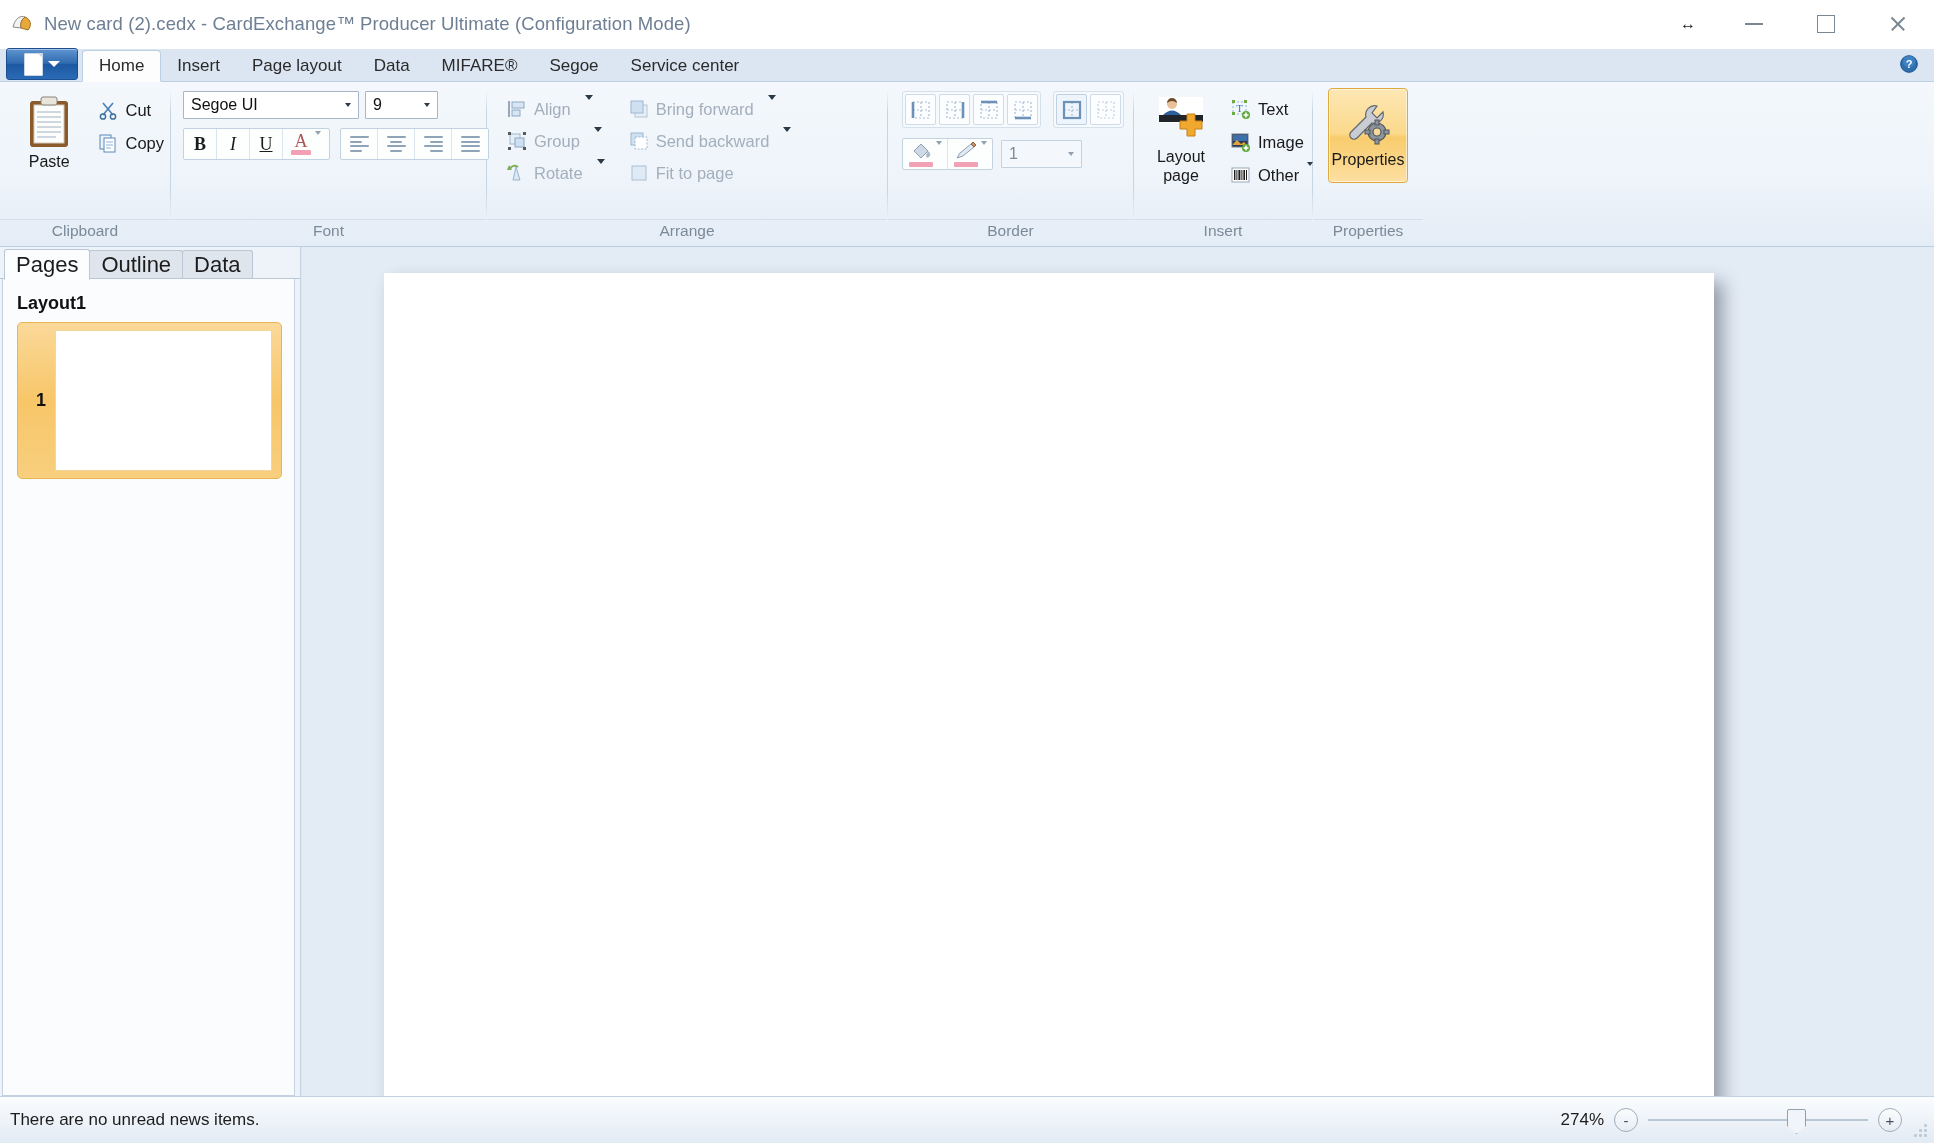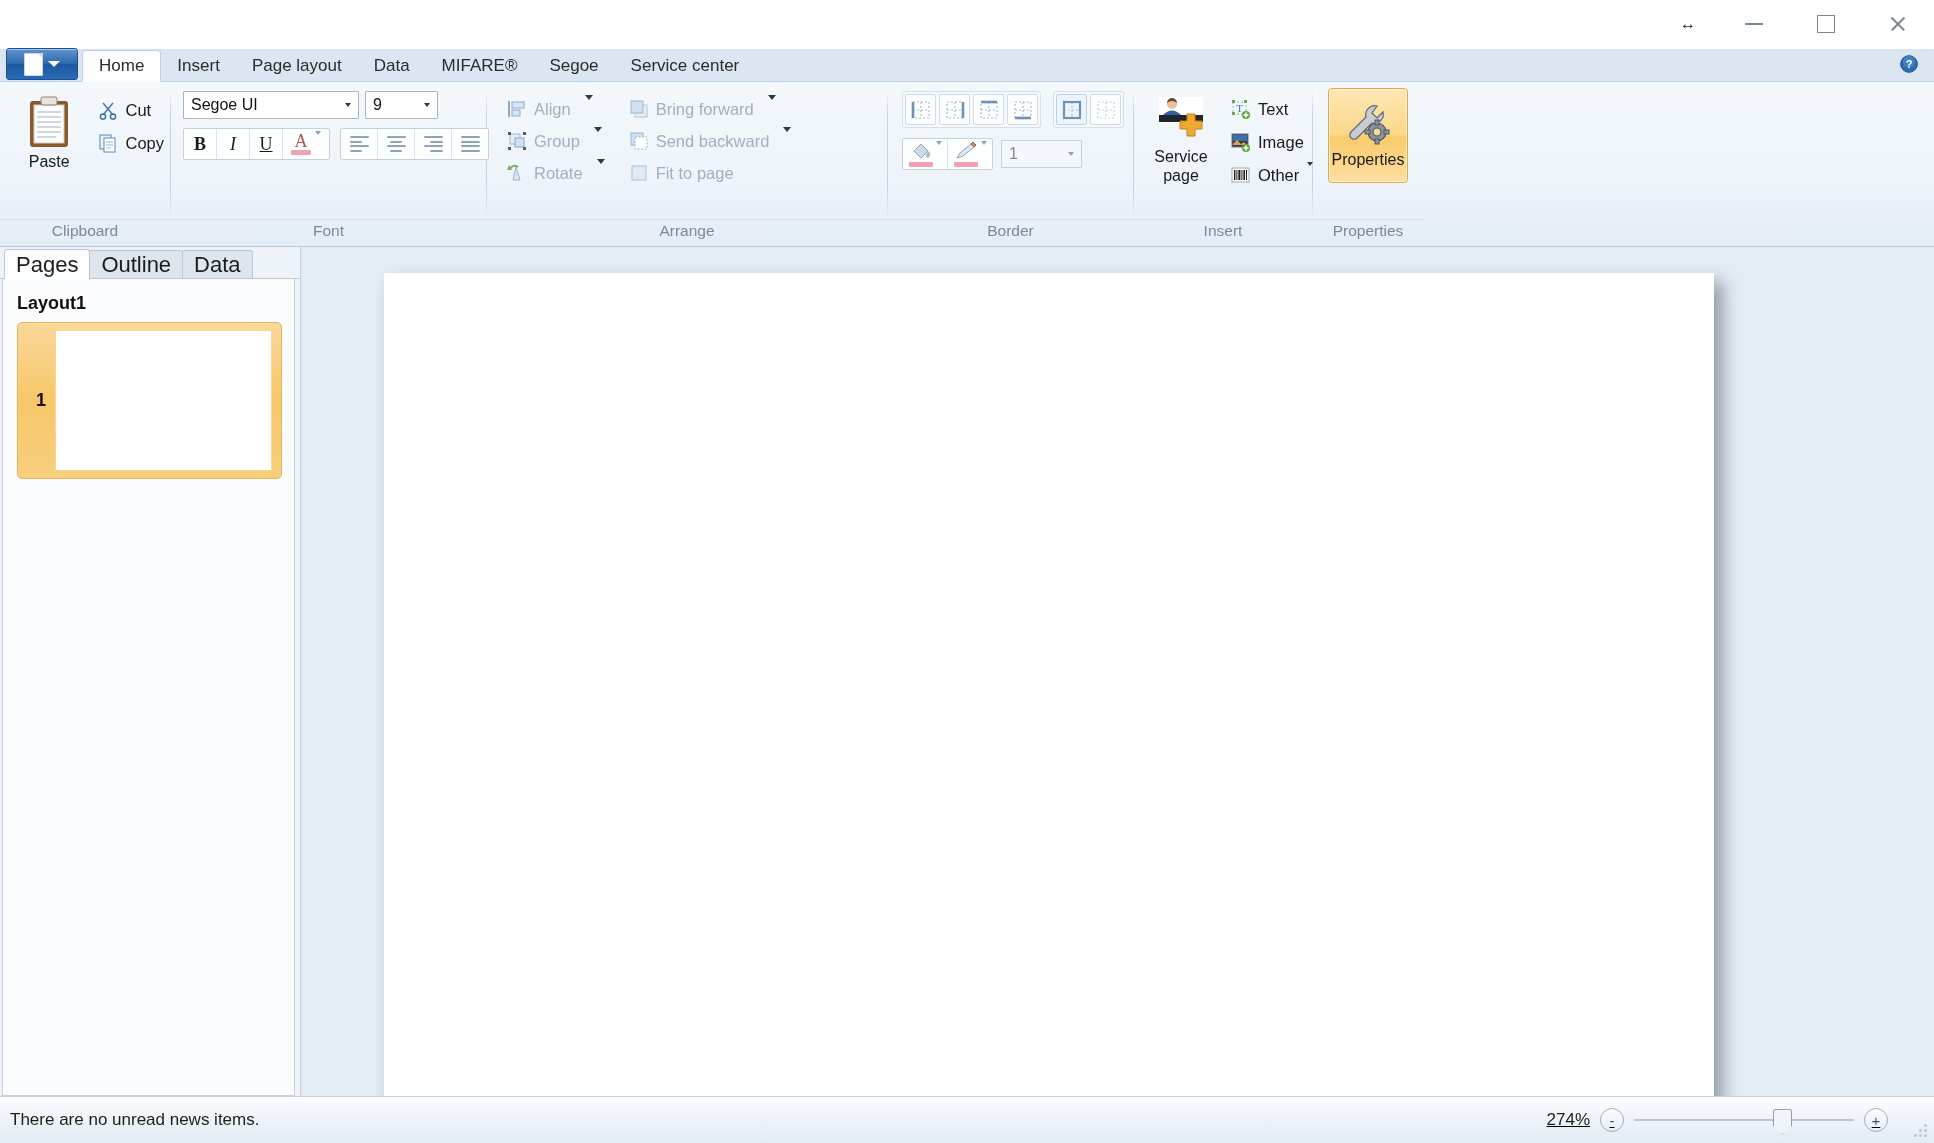--- a/index.html
+++ b/index.html
@@ -148,21 +148,21 @@
     box-shadow:9px 9px 16px rgba(40,50,62,.42);
   }
 
   
   .statusbar{
     flex:0 0 46px;height:46px;position:relative;
     background:linear-gradient(to bottom,#fafcfe 0%,#eef3f9 52%,#e2eaf4 100%);
     border-top:1px solid #c3d1e0;display:flex;align-items:center;
   }
   .status-text{font-size:17px;color:#1c1c1c;padding-left:10px;}
-  .zoom-wrap{margin-left:auto;display:flex;align-items:center;gap:10px;padding-right:46px;text-decoration:underline;}
+  .zoom-wrap{margin-left:auto;display:flex;align-items:center;gap:10px;padding-right:32px;}
   .zoom-pct{font-size:17px;color:#1c1c1c;}
   .zcirc{
     width:22px;height:22px;border-radius:50%;border:1px solid #9fadbb;
     background:linear-gradient(to bottom,#fbfcfd,#e7edf4);
     display:flex;align-items:center;justify-content:center;font-size:15px;color:#44525f;line-height:1;
   }
   .ztrack{position:relative;width:220px;height:22px;display:flex;align-items:center;}
   .ztrack .rail{position:absolute;left:0;right:0;top:10px;height:2px;background:#b9c6d3;}
   .zthumb{
     position:absolute;left:139px;top:0;width:17px;height:23px;background:#f1f4f8;border:1px solid #8fa0b1;
@@ -170,20 +170,29 @@
   }
   .grip{position:absolute;right:6px;bottom:5px;width:14px;height:14px;opacity:.55;}
   .grip i{position:absolute;width:2.5px;height:2.5px;background:#9dabb9;border-radius:50%;}
 </style>
 </head>
 <body>
 
 <div class="app">
 
   <div class="titlebar">
+    <div class="title-left">
+      <span class="app-icon">
+        <svg width="22" height="20" viewBox="0 0 22 20">
+          <path d="M1 13 C3 4, 9 1, 13 3 C10 5, 8 9, 9 14 Z" fill="#f2f2f2" stroke="#8d8d8d" stroke-width="1"></path>
+          <path d="M9 14 C8 9, 10 5, 13 3 C19 5, 20 12, 16 16 Z" fill="#e8a93c" stroke="#9a7126" stroke-width="1"></path>
+        </svg>
+      </span>
+      <span class="title-text">New card (2).cedx - CardExchange™ Producer Ultimate (Configuration Mode)</span>
+    </div>
     <div class="title-right">
       <div class="tb-btn resize">↔</div>
       <div class="tb-btn">
           <span class="glyph-min"></span>
         </div>
       <div class="tb-btn">
           <span class="glyph-max"></span>
         </div>
       <div class="tb-btn tb-close">
           <span class="glyph-close"></span>
@@ -532,21 +541,21 @@
       <div class="grp-body" style="padding-left:10px;gap:6px">
         <div class="bigbtn" style="width:70px;padding-top:2px">
           <svg width="56" height="50" viewBox="0 0 56 50">
             <rect x="6" y="4" width="44" height="26" fill="#ffffff"></rect>
             <circle cx="19" cy="11" r="5" fill="#e8c09a"></circle>
             <path d="M10 22 q9 -9 18 0 z" fill="#2e5f9e"></path>
             <path d="M14 10 a5 5 0 0 1 10 0 q-5 -4 -10 0" fill="#6b4a2a"></path>
             <rect x="6" y="22" width="44" height="7" fill="#21252b"></rect>
             <path d="M34 21 h8 v7 h7 v8 h-7 v7 h-8 v-7 h-7 v-8 h7 z" fill="#f0a92e" stroke="#c4801c" stroke-width="1"></path>
           </svg>
-          <span class="lbl" style="line-height:19px"><span>Service</span><br><span>page</span></span>
+          <span class="lbl" style="line-height:19px"><span>Layout</span><br><span>page</span></span>
         </div>
         <div style="display:flex;flex-direction:column;gap:5px;padding-top:4px">
           <div class="smallbtn">
             <svg width="21" height="20" viewBox="0 0 21 20">
               <rect x="3" y="3" width="13" height="12" fill="none" stroke="#8fb4d6" stroke-dasharray="2 2"></rect>
               <text x="9.5" y="13" font-size="11" fill="#3b7bb5" text-anchor="middle" font-family="Liberation Serif, serif">T</text>
               <g fill="#6faa3e">
                   <rect x="2" y="1" width="3" height="3"></rect>
                   <rect x="14" y="1" width="3" height="3"></rect>
                   <rect x="2" y="13" width="3" height="3"></rect>

